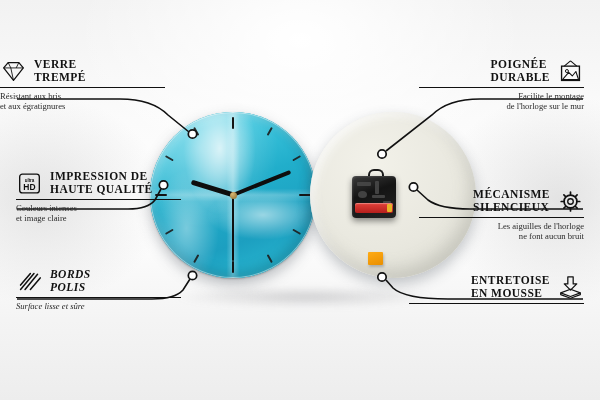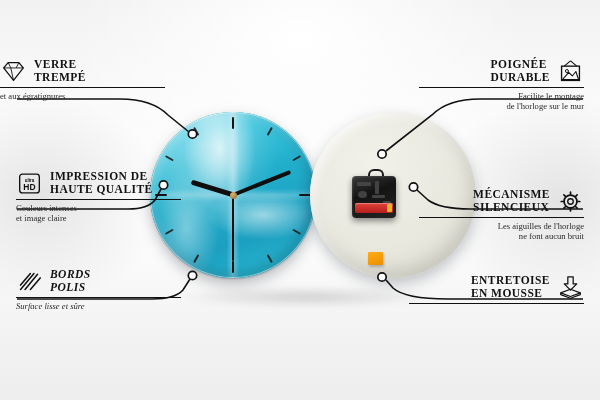--- a/index.html
+++ b/index.html
@@ -183,20 +183,21 @@
         <path d="M4 10 L9 4 H21 L26 10 L15 24 Z" fill="none" stroke="#111" stroke-width="1.4" stroke-linejoin="round"></path>
         <path d="M4 10 H26 M9 4 L12 10 L15 24 M21 4 L18 10" fill="none" stroke="#111" stroke-width="1"></path>
       </svg>
       <div class="ttl">
         <div>VERRE</div>
         <div>TREMPÉ</div>
       </div>
     </div>
     <div class="rule"></div>
     <div class="sub">
+      <div>Résistant aux bris</div>
       <div>et aux égratignures</div>
     </div>
   </div>
 
   <div class="feat left" style="left:16px;top:170px;">
     <div class="row">
       <svg class="ico" viewBox="0 0 30 28">
         <rect x="4" y="3.5" width="22" height="21" rx="3" fill="none" stroke="#111" stroke-width="1.5"></rect>
         <text x="15" y="12" text-anchor="middle" font-family="Liberation Sans, sans-serif" font-size="5" font-weight="bold" fill="#111">ultra</text>
         <text x="15" y="21" text-anchor="middle" font-family="Liberation Sans, sans-serif" font-size="9.5" font-weight="bold" fill="#111">HD</text>

